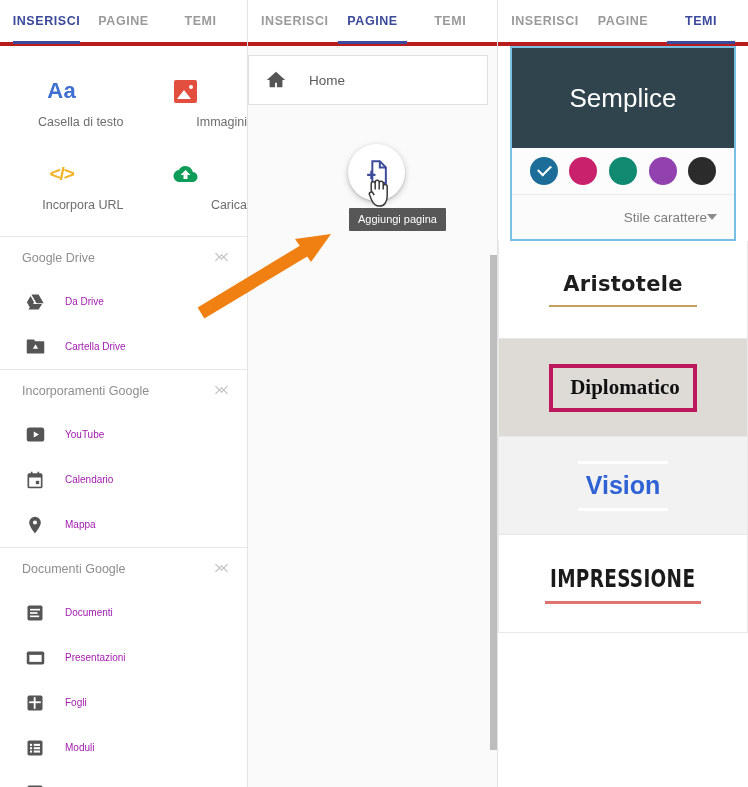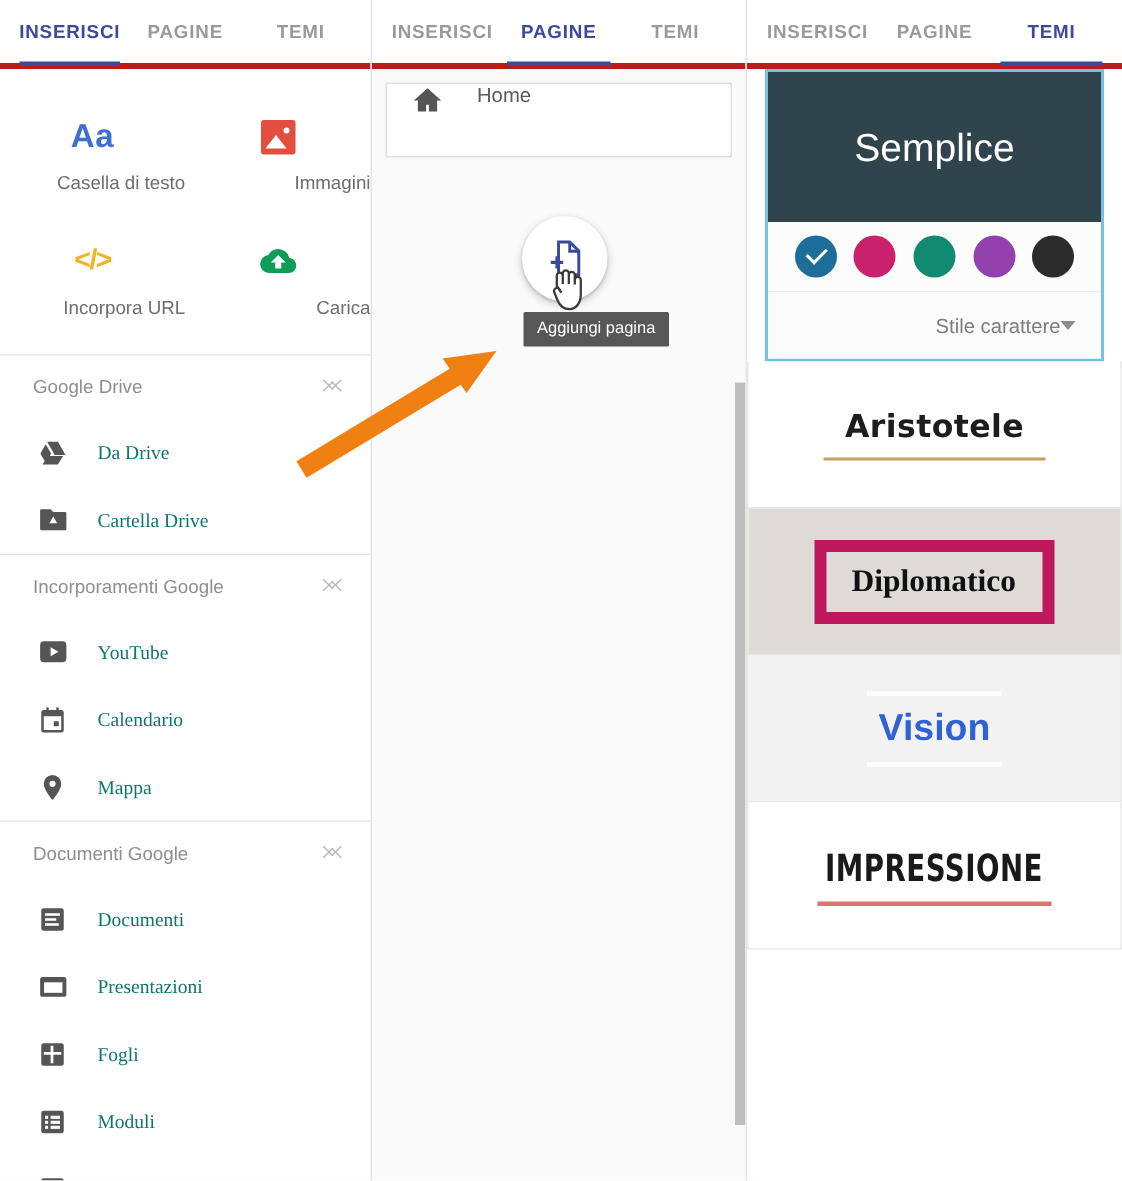--- a/index.html
+++ b/index.html
@@ -154,30 +154,30 @@
     cursor: pointer;
   }
   .nav-ico {
     width: 22px; height: 22px;
     margin-right: 19px;
     display: flex;
     align-items: center;
     justify-content: center;
     flex: none;
   }
-  .nav-label { font-size: 13px; color: #0f766e; font-family: Liberation Serif, serif; }
+  .nav-label { font-size: 10px; color: #a21caf; }
 
   
   .breadcrumb-box {
-    margin: 9px 9px 0 9px;
+    margin: 9px 9px 0 0;
     height: 50px;
     background: #ffffff;
     border: 1px solid #e0e0e0;
     display: flex;
-    align-items: flex-start;
+    align-items: center;
     padding-left: 16px;
     cursor: pointer;
   }
   .home-ico { width: 22px; height: 22px; margin-right: 22px; }
   .crumb-text { font-size: 13.5px; color: #5a5a5a; }
 
   .fab {
     position: absolute;
     left: 100px; top: 144px;
     width: 57px; height: 57px;
@@ -313,22 +313,22 @@
   }
   .tp-aristotele .rule {
     margin-top: 9px;
     width: 60%;
     height: 2px;
     background: #bfa濃;
     background: #c2a15c;
   }
   .tp-diplomatico { background: #dedbd6; }
   .tp-diplomatico .box {
-    border: 8px solid #be185d;
-    padding: 7px 18px 8px 17px;
+    border: 4px solid #be185d;
+    padding: 7px 13px 8px 17px;
     background: transparent;
   }
   .tp-diplomatico .nm {
     font-family: "Liberation Serif", serif;
     font-size: 21px;
     font-weight: bold;
     color: #101010;
   }
   .tp-vision { background: #f2f2f2; }
   .tp-vision .rule {

